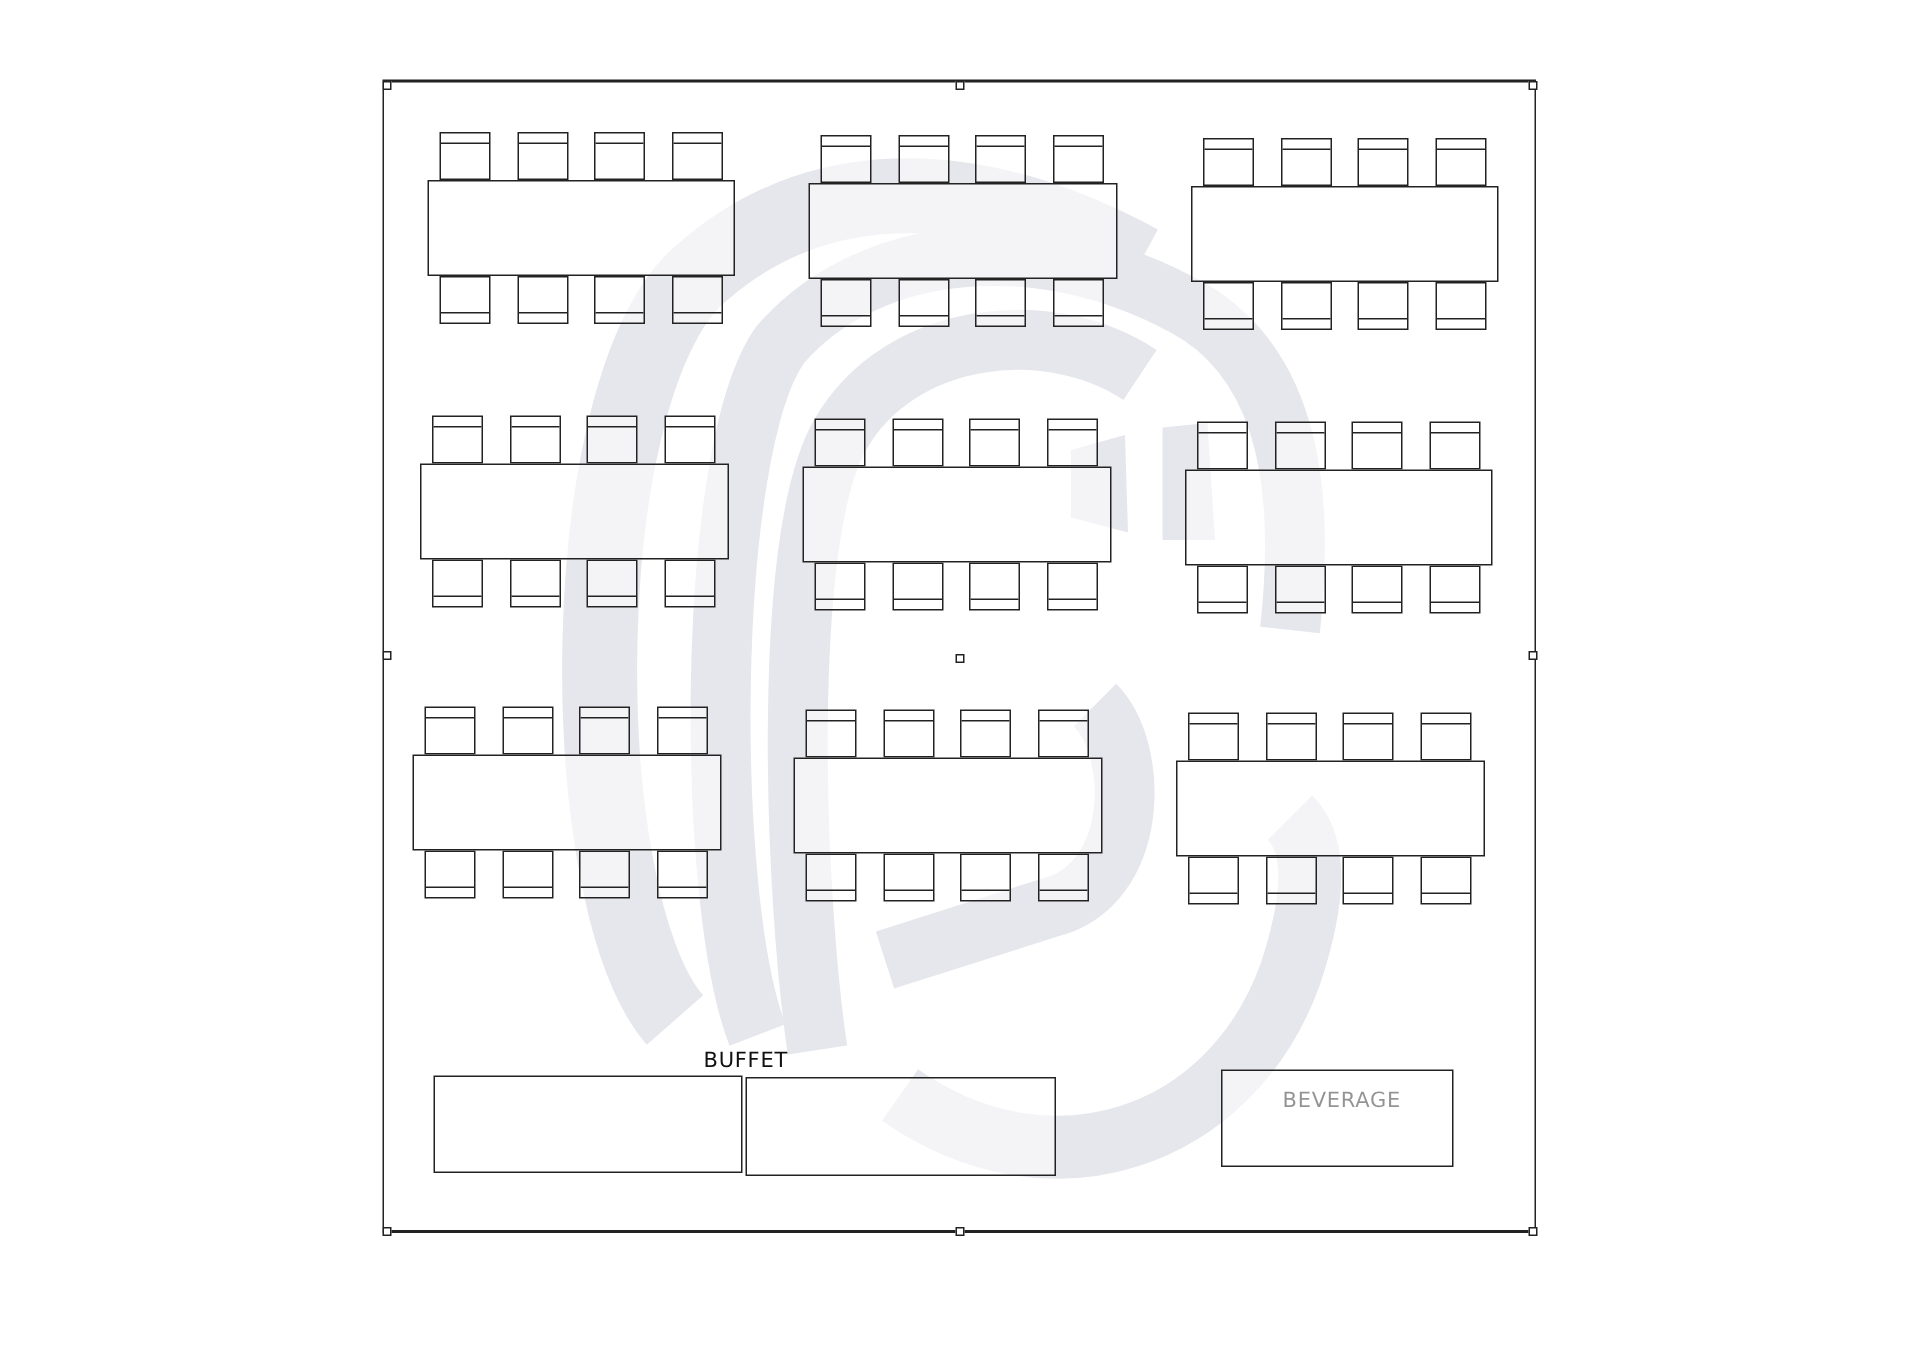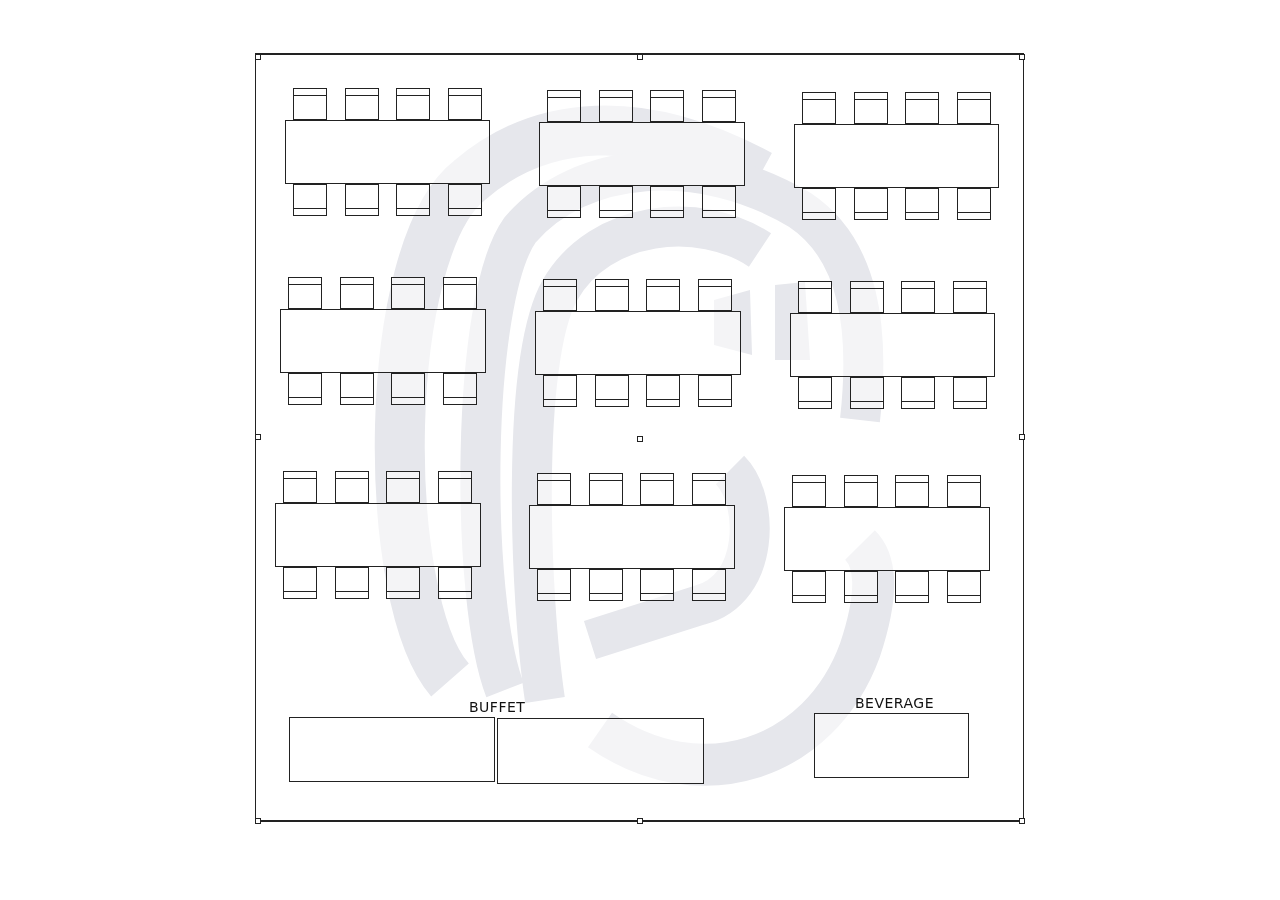--- a/index.html
+++ b/index.html
@@ -146,16 +146,16 @@
       </div>
     </div>
 
   <div id="buffet-layer">
     <div class="label" style="left:469px;top:699px;">BUFFET</div>
     <div class="station" style="left:289px;top:717px;width:206px;height:65px;"></div>
     <div class="station" style="left:497px;top:718px;width:207px;height:66px;"></div>
   </div>
 
   <div id="beverage-layer">
-    <div class="label" style="left:855px;top:695px;">BEVERAGE</div>
+    <div class="label" style="left:855px;top:726px;">BEVERAGE</div>
     <div class="station" style="left:814px;top:713px;width:155px;height:65px;"></div>
   </div>
 </div>
 
 </body></html>

